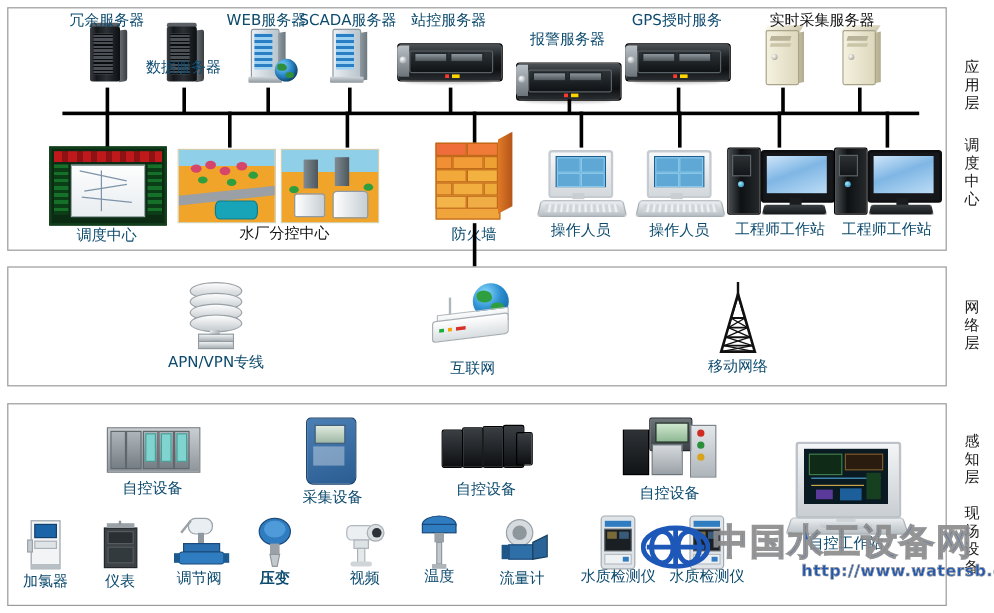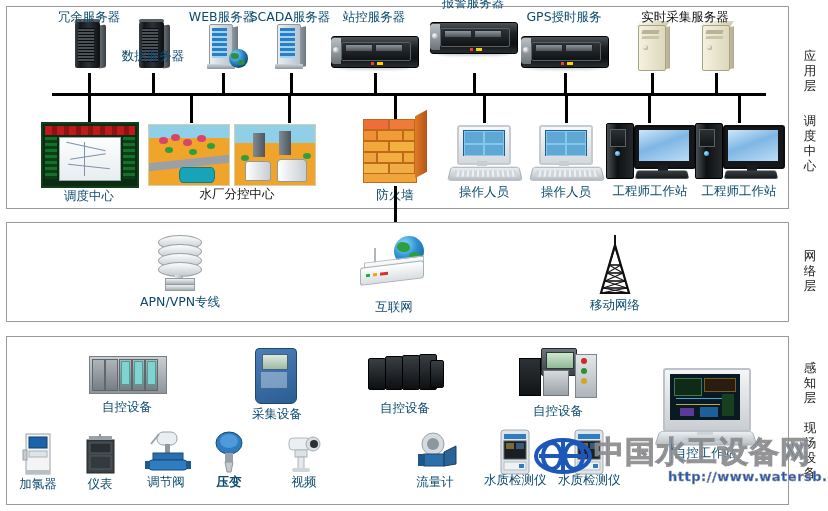--- a/index.html
+++ b/index.html
@@ -328,21 +328,21 @@
         <div class="bayA"></div>
         <div class="bayB"></div>
       <div class="ear"></div>
         <div class="knob"></div>
         <div class="leds"></div>
         <div class="shadow"></div>
     </div>
     <div class="cap" style="position:absolute;left:0px;top:-23px;width:86px;">站控服务器</div>
   </div>
 
-  <div class="node" style="left:430px;top:18px;width:86px;">
+  <div class="node" style="left:430px;top:48px;width:86px;">
     <div class="icon rack">
       <div class="shell"></div>
         <div class="face"></div>
         <div class="bayA"></div>
         <div class="bayB"></div>
       <div class="ear"></div>
         <div class="knob"></div>
         <div class="leds"></div>
         <div class="shadow"></div>
     </div>
@@ -713,20 +713,32 @@
         <circle cx="32" cy="14" r="7" fill="#d9dee1" stroke="#a7aeb3"></circle>
         <circle cx="33" cy="14" r="4" fill="#2b3136"></circle>
         <rect x="14" y="20" width="12" height="7" fill="#dde2e5" stroke="#adb4b9"></rect>
         <rect x="17" y="27" width="6" height="12" fill="#e5e9ec" stroke="#adb4b9"></rect>
         <rect x="11" y="38" width="18" height="4" rx="2" fill="#cfd5d9"></rect>
       </svg>
     </div>
     <div class="cap">视频</div>
   </div>
 
+  <div class="node" style="left:340px;top:428px;width:52px;">
+    <div class="icon field">
+      <svg width="46" height="48" viewBox="0 0 46 48">
+        <ellipse cx="23" cy="9" rx="14" ry="7" fill="#2f7cc0" stroke="#1a4a79"></ellipse>
+        <rect x="9" y="9" width="28" height="7" fill="#2f7cc0" stroke="#1a4a79"></rect>
+        <rect x="19" y="16" width="8" height="8" fill="#9aa2a8"></rect>
+        <rect x="21" y="24" width="4" height="18" fill="#c3cacf" stroke="#8f979d"></rect>
+        <rect x="17" y="42" width="12" height="4" fill="#aeb5ba"></rect>
+      </svg>
+    </div>
+    <div class="cap">温度</div>
+  </div>
 
   <div class="node" style="left:406px;top:430px;width:58px;">
     <div class="icon field">
       <svg width="50" height="46" viewBox="0 0 50 46">
         <circle cx="21" cy="14" r="11" fill="#d6dbdf" stroke="#9aa2a8"></circle>
         <circle cx="21" cy="14" r="6" fill="#8e979e"></circle>
         <rect x="12" y="24" width="20" height="12" fill="#2f6fa8" stroke="#1a4a79"></rect>
         <path d="M32 22 L44 16 L44 34 L32 36 Z" fill="#2a6398" stroke="#17405f"></path>
         <rect x="6" y="24" width="7" height="12" fill="#1f5688"></rect>
       </svg>

